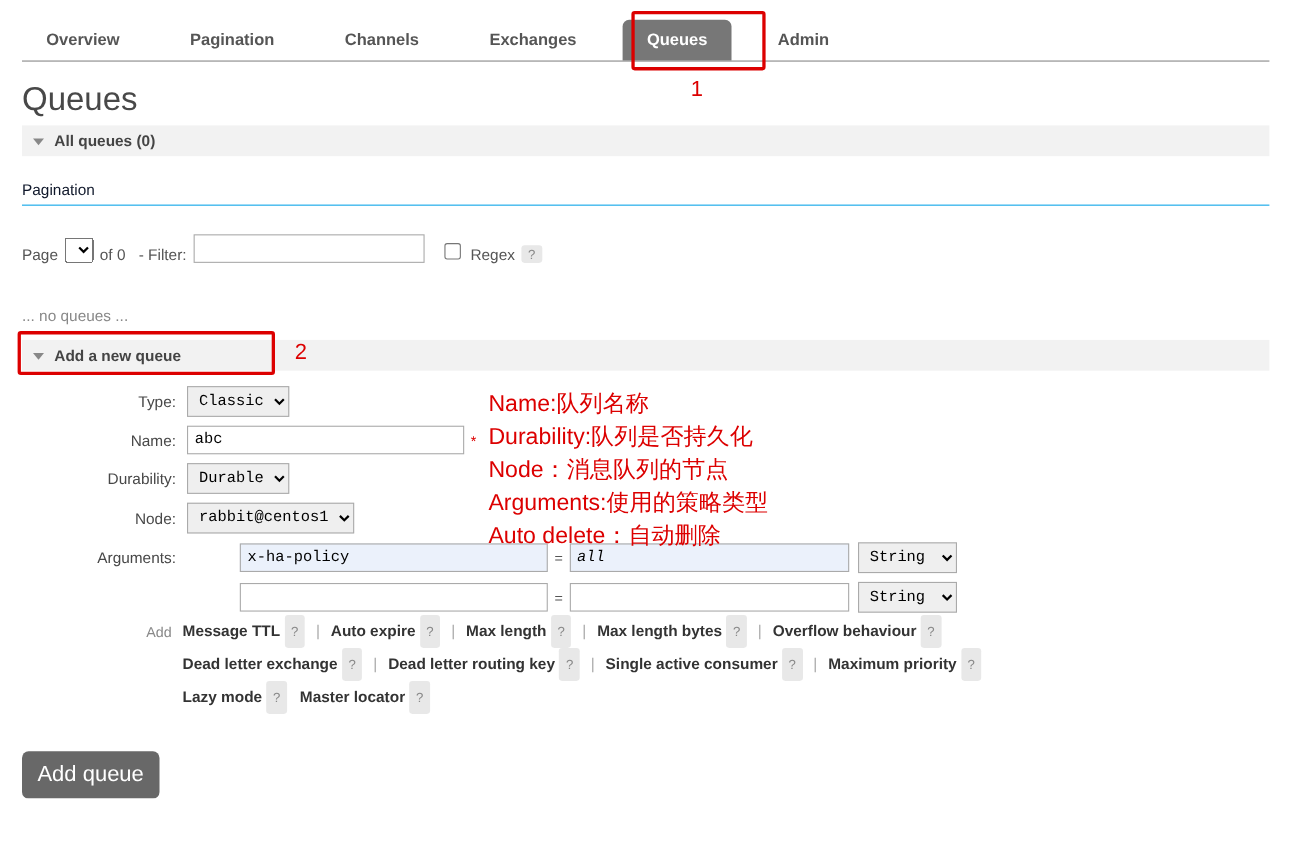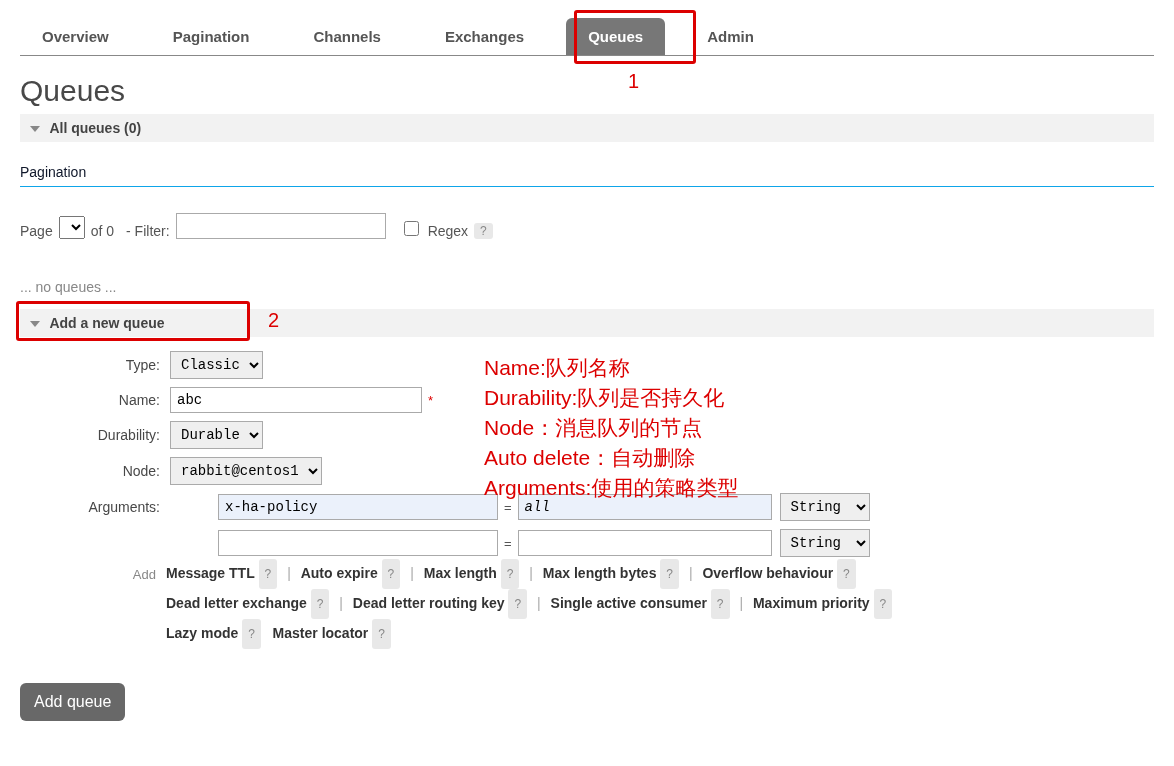--- a/index.html
+++ b/index.html
@@ -192,27 +192,27 @@
   .helper-links .sep {
     color: #aaa;
     padding: 0 6px;
   }
   .add-btn {
     background: #686868;
     color: #fff;
     border: none;
     padding: 10px 14px;
     border-radius: 6px;
-    font-size: 16px;
+    font-size: 20px;
     margin-top: 26px;
     cursor: pointer;
   }
   .annotations {
     position: absolute;
-    left: 464px;
+    left: 424px;
     top: 2px;
     color: #dc0000;
     font-size: 21px;
     line-height: 30px;
     font-family: Arial, "Microsoft YaHei", sans-serif;
   }
   .form-area { position: relative; }
 </style>
 </head>
 <body>
@@ -259,22 +259,22 @@
   </div>
   <div class="highlight-box-2" style="left:-4px; top:-8px; width:234px; height:40px;"></div>
   <span class="marker2" style="position:absolute; left:248px; top:0px;">2</span>
 </div>
 
 <div class="form-area">
   <div class="annotations">
     <div>Name:队列名称</div>
     <div>Durability:队列是否持久化</div>
     <div>Node：消息队列的节点</div>
+    <div>Arguments:使用的策略类型</div>
     <div>Auto delete：自动删除</div>
-    <div>Arguments:使用的策略类型</div>
   </div>
 
   <div class="form-table">
 
     <div class="form-row">
       <div class="form-label">Type:</div>
       <select class="sel-wide">
         <option>Classic</option>
       </select>
     </div>

